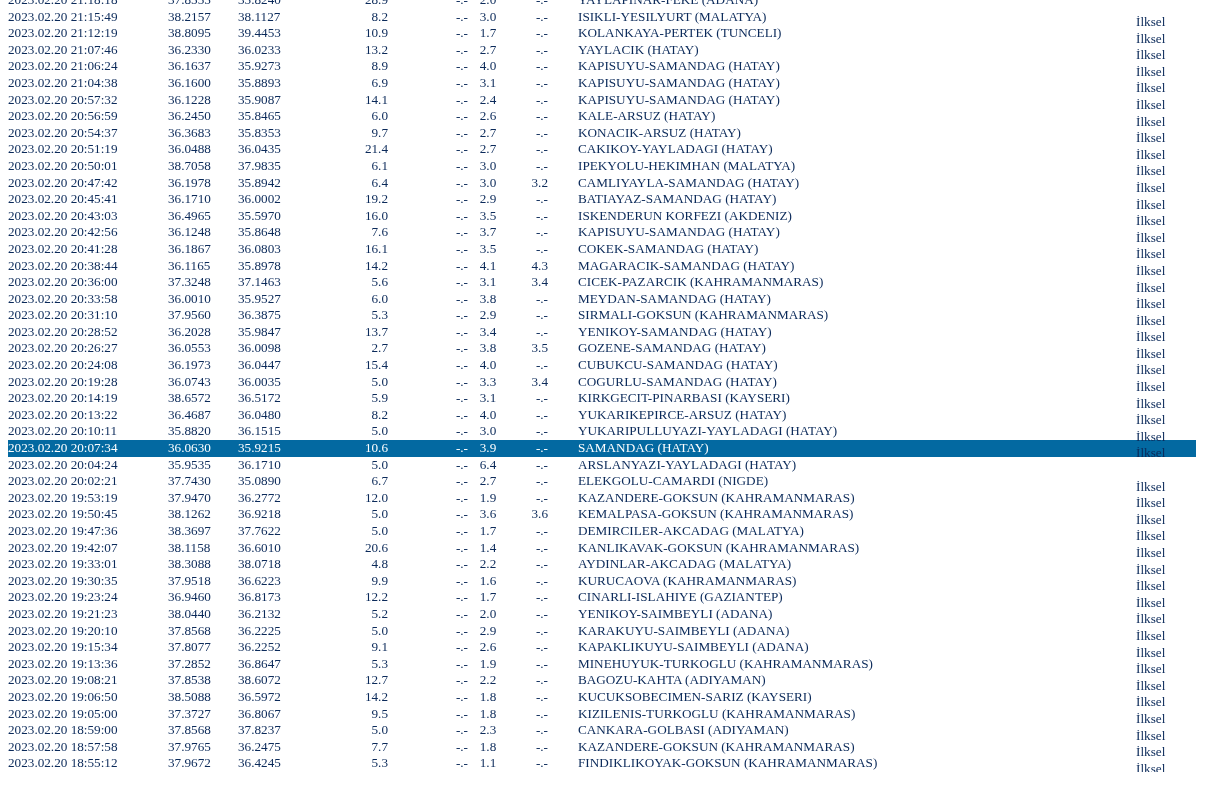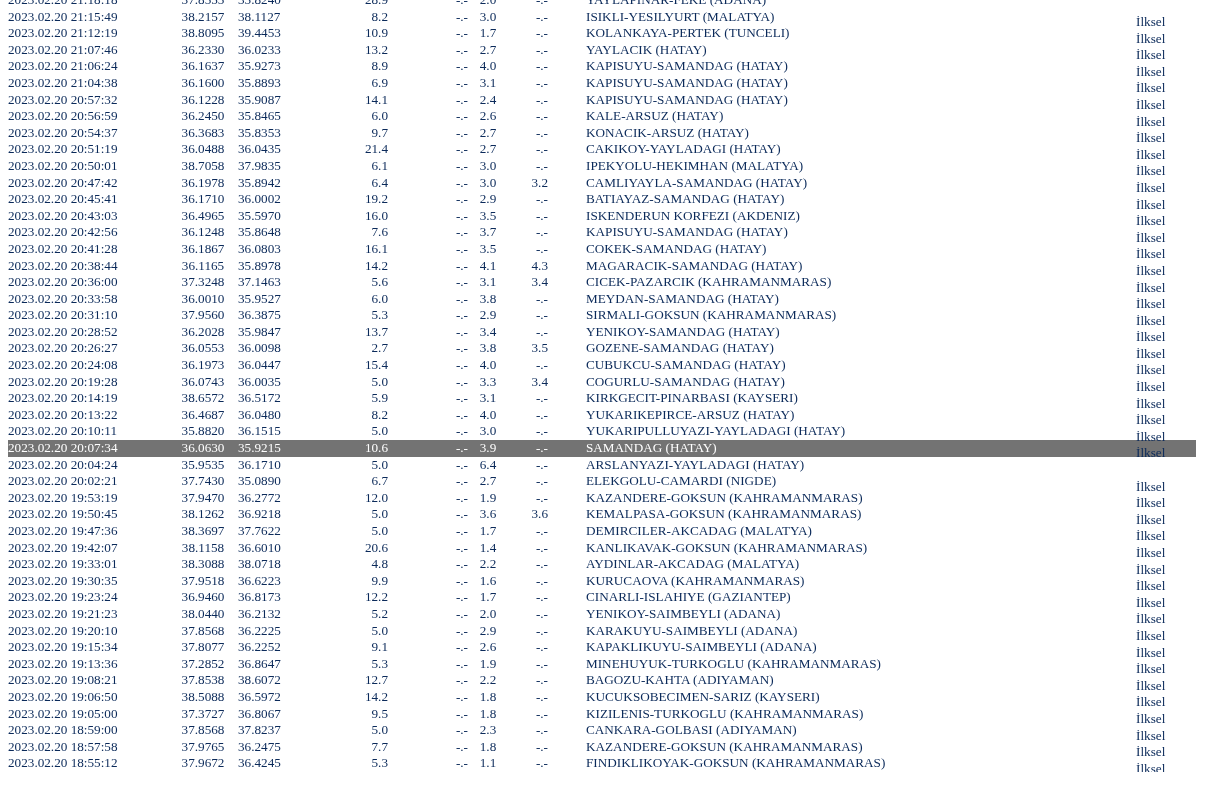--- a/index.html
+++ b/index.html
@@ -17,35 +17,35 @@
     padding: 2px 20px 0 8px;
     white-space: pre;
     font-family: Liberation Serif, serif;
   }
   .row {
     display: flex;
     height: 16.6px;
     align-items: center;
   }
   .row.highlight {
-    background: #737373;
+    background: #0369a1;
     color: #ffffff;
   }
   .row.first-partial {
     margin-top: -10px; 
   }
   .c-date   { width: 160px; }
-  .c-lat    { width: 70px;  text-align: center; }
+  .c-lat    { width: 70px;  text-align: left; }
   .c-lon    { width: 75px;  text-align: left; }
   .c-depth  { width: 75px;  text-align: right; }
   .c-gap    { width: 50px; }
   .c-m1     { width: 30px;  text-align: right; }
   .c-m2     { width: 40px;  text-align: center; }
   .c-m3     { width: 40px;  text-align: right; }
   .c-sep    { width: 30px; }
-  .c-place  { flex: 1 1 auto; margin-left: 8px; }
+  .c-place  { flex: 1 1 auto; }
   .c-src    { width: 60px;  text-align: left; margin-top: 44px; }
   .cell { display:inline-block; }
 </style>
 </head>
 <body>
 
 <div class="listing" id="listing"><div class="row first-partial"><span class="cell c-date">2023.02.20 21:18:18</span><span class="cell c-lat">37.8555</span><span class="cell c-lon">35.8240</span><span class="cell c-depth">28.9</span><span class="cell c-gap"></span><span class="cell c-m1">-.-</span><span class="cell c-m2">2.0</span><span class="cell c-m3">-.-</span><span class="cell c-sep"></span><span class="cell c-place">YAYLAPINAR-FEKE (ADANA)</span><span class="cell c-src">İlksel</span></div><div class="row"><span class="cell c-date">2023.02.20 21:15:49</span><span class="cell c-lat">38.2157</span><span class="cell c-lon">38.1127</span><span class="cell c-depth">8.2</span><span class="cell c-gap"></span><span class="cell c-m1">-.-</span><span class="cell c-m2">3.0</span><span class="cell c-m3">-.-</span><span class="cell c-sep"></span><span class="cell c-place">ISIKLI-YESILYURT (MALATYA)</span><span class="cell c-src">İlksel</span></div><div class="row"><span class="cell c-date">2023.02.20 21:12:19</span><span class="cell c-lat">38.8095</span><span class="cell c-lon">39.4453</span><span class="cell c-depth">10.9</span><span class="cell c-gap"></span><span class="cell c-m1">-.-</span><span class="cell c-m2">1.7</span><span class="cell c-m3">-.-</span><span class="cell c-sep"></span><span class="cell c-place">KOLANKAYA-PERTEK (TUNCELI)</span><span class="cell c-src">İlksel</span></div><div class="row"><span class="cell c-date">2023.02.20 21:07:46</span><span class="cell c-lat">36.2330</span><span class="cell c-lon">36.0233</span><span class="cell c-depth">13.2</span><span class="cell c-gap"></span><span class="cell c-m1">-.-</span><span class="cell c-m2">2.7</span><span class="cell c-m3">-.-</span><span class="cell c-sep"></span><span class="cell c-place">YAYLACIK (HATAY)</span><span class="cell c-src">İlksel</span></div><div class="row"><span class="cell c-date">2023.02.20 21:06:24</span><span class="cell c-lat">36.1637</span><span class="cell c-lon">35.9273</span><span class="cell c-depth">8.9</span><span class="cell c-gap"></span><span class="cell c-m1">-.-</span><span class="cell c-m2">4.0</span><span class="cell c-m3">-.-</span><span class="cell c-sep"></span><span class="cell c-place">KAPISUYU-SAMANDAG (HATAY)</span><span class="cell c-src">İlksel</span></div><div class="row"><span class="cell c-date">2023.02.20 21:04:38</span><span class="cell c-lat">36.1600</span><span class="cell c-lon">35.8893</span><span class="cell c-depth">6.9</span><span class="cell c-gap"></span><span class="cell c-m1">-.-</span><span class="cell c-m2">3.1</span><span class="cell c-m3">-.-</span><span class="cell c-sep"></span><span class="cell c-place">KAPISUYU-SAMANDAG (HATAY)</span><span class="cell c-src">İlksel</span></div><div class="row"><span class="cell c-date">2023.02.20 20:57:32</span><span class="cell c-lat">36.1228</span><span class="cell c-lon">35.9087</span><span class="cell c-depth">14.1</span><span class="cell c-gap"></span><span class="cell c-m1">-.-</span><span class="cell c-m2">2.4</span><span class="cell c-m3">-.-</span><span class="cell c-sep"></span><span class="cell c-place">KAPISUYU-SAMANDAG (HATAY)</span><span class="cell c-src">İlksel</span></div><div class="row"><span class="cell c-date">2023.02.20 20:56:59</span><span class="cell c-lat">36.2450</span><span class="cell c-lon">35.8465</span><span class="cell c-depth">6.0</span><span class="cell c-gap"></span><span class="cell c-m1">-.-</span><span class="cell c-m2">2.6</span><span class="cell c-m3">-.-</span><span class="cell c-sep"></span><span class="cell c-place">KALE-ARSUZ (HATAY)</span><span class="cell c-src">İlksel</span></div><div class="row"><span class="cell c-date">2023.02.20 20:54:37</span><span class="cell c-lat">36.3683</span><span class="cell c-lon">35.8353</span><span class="cell c-depth">9.7</span><span class="cell c-gap"></span><span class="cell c-m1">-.-</span><span class="cell c-m2">2.7</span><span class="cell c-m3">-.-</span><span class="cell c-sep"></span><span class="cell c-place">KONACIK-ARSUZ (HATAY)</span><span class="cell c-src">İlksel</span></div><div class="row"><span class="cell c-date">2023.02.20 20:51:19</span><span class="cell c-lat">36.0488</span><span class="cell c-lon">36.0435</span><span class="cell c-depth">21.4</span><span class="cell c-gap"></span><span class="cell c-m1">-.-</span><span class="cell c-m2">2.7</span><span class="cell c-m3">-.-</span><span class="cell c-sep"></span><span class="cell c-place">CAKIKOY-YAYLADAGI (HATAY)</span><span class="cell c-src">İlksel</span></div><div class="row"><span class="cell c-date">2023.02.20 20:50:01</span><span class="cell c-lat">38.7058</span><span class="cell c-lon">37.9835</span><span class="cell c-depth">6.1</span><span class="cell c-gap"></span><span class="cell c-m1">-.-</span><span class="cell c-m2">3.0</span><span class="cell c-m3">-.-</span><span class="cell c-sep"></span><span class="cell c-place">IPEKYOLU-HEKIMHAN (MALATYA)</span><span class="cell c-src">İlksel</span></div><div class="row"><span class="cell c-date">2023.02.20 20:47:42</span><span class="cell c-lat">36.1978</span><span class="cell c-lon">35.8942</span><span class="cell c-depth">6.4</span><span class="cell c-gap"></span><span class="cell c-m1">-.-</span><span class="cell c-m2">3.0</span><span class="cell c-m3">3.2</span><span class="cell c-sep"></span><span class="cell c-place">CAMLIYAYLA-SAMANDAG (HATAY)</span><span class="cell c-src">İlksel</span></div><div class="row"><span class="cell c-date">2023.02.20 20:45:41</span><span class="cell c-lat">36.1710</span><span class="cell c-lon">36.0002</span><span class="cell c-depth">19.2</span><span class="cell c-gap"></span><span class="cell c-m1">-.-</span><span class="cell c-m2">2.9</span><span class="cell c-m3">-.-</span><span class="cell c-sep"></span><span class="cell c-place">BATIAYAZ-SAMANDAG (HATAY)</span><span class="cell c-src">İlksel</span></div><div class="row"><span class="cell c-date">2023.02.20 20:43:03</span><span class="cell c-lat">36.4965</span><span class="cell c-lon">35.5970</span><span class="cell c-depth">16.0</span><span class="cell c-gap"></span><span class="cell c-m1">-.-</span><span class="cell c-m2">3.5</span><span class="cell c-m3">-.-</span><span class="cell c-sep"></span><span class="cell c-place">ISKENDERUN KORFEZI (AKDENIZ)</span><span class="cell c-src">İlksel</span></div><div class="row"><span class="cell c-date">2023.02.20 20:42:56</span><span class="cell c-lat">36.1248</span><span class="cell c-lon">35.8648</span><span class="cell c-depth">7.6</span><span class="cell c-gap"></span><span class="cell c-m1">-.-</span><span class="cell c-m2">3.7</span><span class="cell c-m3">-.-</span><span class="cell c-sep"></span><span class="cell c-place">KAPISUYU-SAMANDAG (HATAY)</span><span class="cell c-src">İlksel</span></div><div class="row"><span class="cell c-date">2023.02.20 20:41:28</span><span class="cell c-lat">36.1867</span><span class="cell c-lon">36.0803</span><span class="cell c-depth">16.1</span><span class="cell c-gap"></span><span class="cell c-m1">-.-</span><span class="cell c-m2">3.5</span><span class="cell c-m3">-.-</span><span class="cell c-sep"></span><span class="cell c-place">COKEK-SAMANDAG (HATAY)</span><span class="cell c-src">İlksel</span></div><div class="row"><span class="cell c-date">2023.02.20 20:38:44</span><span class="cell c-lat">36.1165</span><span class="cell c-lon">35.8978</span><span class="cell c-depth">14.2</span><span class="cell c-gap"></span><span class="cell c-m1">-.-</span><span class="cell c-m2">4.1</span><span class="cell c-m3">4.3</span><span class="cell c-sep"></span><span class="cell c-place">MAGARACIK-SAMANDAG (HATAY)</span><span class="cell c-src">İlksel</span></div><div class="row"><span class="cell c-date">2023.02.20 20:36:00</span><span class="cell c-lat">37.3248</span><span class="cell c-lon">37.1463</span><span class="cell c-depth">5.6</span><span class="cell c-gap"></span><span class="cell c-m1">-.-</span><span class="cell c-m2">3.1</span><span class="cell c-m3">3.4</span><span class="cell c-sep"></span><span class="cell c-place">CICEK-PAZARCIK (KAHRAMANMARAS)</span><span class="cell c-src">İlksel</span></div><div class="row"><span class="cell c-date">2023.02.20 20:33:58</span><span class="cell c-lat">36.0010</span><span class="cell c-lon">35.9527</span><span class="cell c-depth">6.0</span><span class="cell c-gap"></span><span class="cell c-m1">-.-</span><span class="cell c-m2">3.8</span><span class="cell c-m3">-.-</span><span class="cell c-sep"></span><span class="cell c-place">MEYDAN-SAMANDAG (HATAY)</span><span class="cell c-src">İlksel</span></div><div class="row"><span class="cell c-date">2023.02.20 20:31:10</span><span class="cell c-lat">37.9560</span><span class="cell c-lon">36.3875</span><span class="cell c-depth">5.3</span><span class="cell c-gap"></span><span class="cell c-m1">-.-</span><span class="cell c-m2">2.9</span><span class="cell c-m3">-.-</span><span class="cell c-sep"></span><span class="cell c-place">SIRMALI-GOKSUN (KAHRAMANMARAS)</span><span class="cell c-src">İlksel</span></div><div class="row"><span class="cell c-date">2023.02.20 20:28:52</span><span class="cell c-lat">36.2028</span><span class="cell c-lon">35.9847</span><span class="cell c-depth">13.7</span><span class="cell c-gap"></span><span class="cell c-m1">-.-</span><span class="cell c-m2">3.4</span><span class="cell c-m3">-.-</span><span class="cell c-sep"></span><span class="cell c-place">YENIKOY-SAMANDAG (HATAY)</span><span class="cell c-src">İlksel</span></div><div class="row"><span class="cell c-date">2023.02.20 20:26:27</span><span class="cell c-lat">36.0553</span><span class="cell c-lon">36.0098</span><span class="cell c-depth">2.7</span><span class="cell c-gap"></span><span class="cell c-m1">-.-</span><span class="cell c-m2">3.8</span><span class="cell c-m3">3.5</span><span class="cell c-sep"></span><span class="cell c-place">GOZENE-SAMANDAG (HATAY)</span><span class="cell c-src">İlksel</span></div><div class="row"><span class="cell c-date">2023.02.20 20:24:08</span><span class="cell c-lat">36.1973</span><span class="cell c-lon">36.0447</span><span class="cell c-depth">15.4</span><span class="cell c-gap"></span><span class="cell c-m1">-.-</span><span class="cell c-m2">4.0</span><span class="cell c-m3">-.-</span><span class="cell c-sep"></span><span class="cell c-place">CUBUKCU-SAMANDAG (HATAY)</span><span class="cell c-src">İlksel</span></div><div class="row"><span class="cell c-date">2023.02.20 20:19:28</span><span class="cell c-lat">36.0743</span><span class="cell c-lon">36.0035</span><span class="cell c-depth">5.0</span><span class="cell c-gap"></span><span class="cell c-m1">-.-</span><span class="cell c-m2">3.3</span><span class="cell c-m3">3.4</span><span class="cell c-sep"></span><span class="cell c-place">COGURLU-SAMANDAG (HATAY)</span><span class="cell c-src">İlksel</span></div><div class="row"><span class="cell c-date">2023.02.20 20:14:19</span><span class="cell c-lat">38.6572</span><span class="cell c-lon">36.5172</span><span class="cell c-depth">5.9</span><span class="cell c-gap"></span><span class="cell c-m1">-.-</span><span class="cell c-m2">3.1</span><span class="cell c-m3">-.-</span><span class="cell c-sep"></span><span class="cell c-place">KIRKGECIT-PINARBASI (KAYSERI)</span><span class="cell c-src">İlksel</span></div><div class="row"><span class="cell c-date">2023.02.20 20:13:22</span><span class="cell c-lat">36.4687</span><span class="cell c-lon">36.0480</span><span class="cell c-depth">8.2</span><span class="cell c-gap"></span><span class="cell c-m1">-.-</span><span class="cell c-m2">4.0</span><span class="cell c-m3">-.-</span><span class="cell c-sep"></span><span class="cell c-place">YUKARIKEPIRCE-ARSUZ (HATAY)</span><span class="cell c-src">İlksel</span></div><div class="row"><span class="cell c-date">2023.02.20 20:10:11</span><span class="cell c-lat">35.8820</span><span class="cell c-lon">36.1515</span><span class="cell c-depth">5.0</span><span class="cell c-gap"></span><span class="cell c-m1">-.-</span><span class="cell c-m2">3.0</span><span class="cell c-m3">-.-</span><span class="cell c-sep"></span><span class="cell c-place">YUKARIPULLUYAZI-YAYLADAGI (HATAY)</span><span class="cell c-src">İlksel</span></div><div class="row highlight"><span class="cell c-date">2023.02.20 20:07:34</span><span class="cell c-lat">36.0630</span><span class="cell c-lon">35.9215</span><span class="cell c-depth">10.6</span><span class="cell c-gap"></span><span class="cell c-m1">-.-</span><span class="cell c-m2">3.9</span><span class="cell c-m3">-.-</span><span class="cell c-sep"></span><span class="cell c-place">SAMANDAG (HATAY)</span><span class="cell c-src">İlksel</span></div><div class="row"><span class="cell c-date">2023.02.20 20:04:24</span><span class="cell c-lat">35.9535</span><span class="cell c-lon">36.1710</span><span class="cell c-depth">5.0</span><span class="cell c-gap"></span><span class="cell c-m1">-.-</span><span class="cell c-m2">6.4</span><span class="cell c-m3">-.-</span><span class="cell c-sep"></span><span class="cell c-place">ARSLANYAZI-YAYLADAGI (HATAY)</span><span class="cell c-src">İlksel</span></div><div class="row"><span class="cell c-date">2023.02.20 20:02:21</span><span class="cell c-lat">37.7430</span><span class="cell c-lon">35.0890</span><span class="cell c-depth">6.7</span><span class="cell c-gap"></span><span class="cell c-m1">-.-</span><span class="cell c-m2">2.7</span><span class="cell c-m3">-.-</span><span class="cell c-sep"></span><span class="cell c-place">ELEKGOLU-CAMARDI (NIGDE)</span><span class="cell c-src">İlksel</span></div><div class="row"><span class="cell c-date">2023.02.20 19:53:19</span><span class="cell c-lat">37.9470</span><span class="cell c-lon">36.2772</span><span class="cell c-depth">12.0</span><span class="cell c-gap"></span><span class="cell c-m1">-.-</span><span class="cell c-m2">1.9</span><span class="cell c-m3">-.-</span><span class="cell c-sep"></span><span class="cell c-place">KAZANDERE-GOKSUN (KAHRAMANMARAS)</span><span class="cell c-src">İlksel</span></div><div class="row"><span class="cell c-date">2023.02.20 19:50:45</span><span class="cell c-lat">38.1262</span><span class="cell c-lon">36.9218</span><span class="cell c-depth">5.0</span><span class="cell c-gap"></span><span class="cell c-m1">-.-</span><span class="cell c-m2">3.6</span><span class="cell c-m3">3.6</span><span class="cell c-sep"></span><span class="cell c-place">KEMALPASA-GOKSUN (KAHRAMANMARAS)</span><span class="cell c-src">İlksel</span></div><div class="row"><span class="cell c-date">2023.02.20 19:47:36</span><span class="cell c-lat">38.3697</span><span class="cell c-lon">37.7622</span><span class="cell c-depth">5.0</span><span class="cell c-gap"></span><span class="cell c-m1">-.-</span><span class="cell c-m2">1.7</span><span class="cell c-m3">-.-</span><span class="cell c-sep"></span><span class="cell c-place">DEMIRCILER-AKCADAG (MALATYA)</span><span class="cell c-src">İlksel</span></div><div class="row"><span class="cell c-date">2023.02.20 19:42:07</span><span class="cell c-lat">38.1158</span><span class="cell c-lon">36.6010</span><span class="cell c-depth">20.6</span><span class="cell c-gap"></span><span class="cell c-m1">-.-</span><span class="cell c-m2">1.4</span><span class="cell c-m3">-.-</span><span class="cell c-sep"></span><span class="cell c-place">KANLIKAVAK-GOKSUN (KAHRAMANMARAS)</span><span class="cell c-src">İlksel</span></div><div class="row"><span class="cell c-date">2023.02.20 19:33:01</span><span class="cell c-lat">38.3088</span><span class="cell c-lon">38.0718</span><span class="cell c-depth">4.8</span><span class="cell c-gap"></span><span class="cell c-m1">-.-</span><span class="cell c-m2">2.2</span><span class="cell c-m3">-.-</span><span class="cell c-sep"></span><span class="cell c-place">AYDINLAR-AKCADAG (MALATYA)</span><span class="cell c-src">İlksel</span></div><div class="row"><span class="cell c-date">2023.02.20 19:30:35</span><span class="cell c-lat">37.9518</span><span class="cell c-lon">36.6223</span><span class="cell c-depth">9.9</span><span class="cell c-gap"></span><span class="cell c-m1">-.-</span><span class="cell c-m2">1.6</span><span class="cell c-m3">-.-</span><span class="cell c-sep"></span><span class="cell c-place">KURUCAOVA (KAHRAMANMARAS)</span><span class="cell c-src">İlksel</span></div><div class="row"><span class="cell c-date">2023.02.20 19:23:24</span><span class="cell c-lat">36.9460</span><span class="cell c-lon">36.8173</span><span class="cell c-depth">12.2</span><span class="cell c-gap"></span><span class="cell c-m1">-.-</span><span class="cell c-m2">1.7</span><span class="cell c-m3">-.-</span><span class="cell c-sep"></span><span class="cell c-place">CINARLI-ISLAHIYE (GAZIANTEP)</span><span class="cell c-src">İlksel</span></div><div class="row"><span class="cell c-date">2023.02.20 19:21:23</span><span class="cell c-lat">38.0440</span><span class="cell c-lon">36.2132</span><span class="cell c-depth">5.2</span><span class="cell c-gap"></span><span class="cell c-m1">-.-</span><span class="cell c-m2">2.0</span><span class="cell c-m3">-.-</span><span class="cell c-sep"></span><span class="cell c-place">YENIKOY-SAIMBEYLI (ADANA)</span><span class="cell c-src">İlksel</span></div><div class="row"><span class="cell c-date">2023.02.20 19:20:10</span><span class="cell c-lat">37.8568</span><span class="cell c-lon">36.2225</span><span class="cell c-depth">5.0</span><span class="cell c-gap"></span><span class="cell c-m1">-.-</span><span class="cell c-m2">2.9</span><span class="cell c-m3">-.-</span><span class="cell c-sep"></span><span class="cell c-place">KARAKUYU-SAIMBEYLI (ADANA)</span><span class="cell c-src">İlksel</span></div><div class="row"><span class="cell c-date">2023.02.20 19:15:34</span><span class="cell c-lat">37.8077</span><span class="cell c-lon">36.2252</span><span class="cell c-depth">9.1</span><span class="cell c-gap"></span><span class="cell c-m1">-.-</span><span class="cell c-m2">2.6</span><span class="cell c-m3">-.-</span><span class="cell c-sep"></span><span class="cell c-place">KAPAKLIKUYU-SAIMBEYLI (ADANA)</span><span class="cell c-src">İlksel</span></div><div class="row"><span class="cell c-date">2023.02.20 19:13:36</span><span class="cell c-lat">37.2852</span><span class="cell c-lon">36.8647</span><span class="cell c-depth">5.3</span><span class="cell c-gap"></span><span class="cell c-m1">-.-</span><span class="cell c-m2">1.9</span><span class="cell c-m3">-.-</span><span class="cell c-sep"></span><span class="cell c-place">MINEHUYUK-TURKOGLU (KAHRAMANMARAS)</span><span class="cell c-src">İlksel</span></div><div class="row"><span class="cell c-date">2023.02.20 19:08:21</span><span class="cell c-lat">37.8538</span><span class="cell c-lon">38.6072</span><span class="cell c-depth">12.7</span><span class="cell c-gap"></span><span class="cell c-m1">-.-</span><span class="cell c-m2">2.2</span><span class="cell c-m3">-.-</span><span class="cell c-sep"></span><span class="cell c-place">BAGOZU-KAHTA (ADIYAMAN)</span><span class="cell c-src">İlksel</span></div><div class="row"><span class="cell c-date">2023.02.20 19:06:50</span><span class="cell c-lat">38.5088</span><span class="cell c-lon">36.5972</span><span class="cell c-depth">14.2</span><span class="cell c-gap"></span><span class="cell c-m1">-.-</span><span class="cell c-m2">1.8</span><span class="cell c-m3">-.-</span><span class="cell c-sep"></span><span class="cell c-place">KUCUKSOBECIMEN-SARIZ (KAYSERI)</span><span class="cell c-src">İlksel</span></div><div class="row"><span class="cell c-date">2023.02.20 19:05:00</span><span class="cell c-lat">37.3727</span><span class="cell c-lon">36.8067</span><span class="cell c-depth">9.5</span><span class="cell c-gap"></span><span class="cell c-m1">-.-</span><span class="cell c-m2">1.8</span><span class="cell c-m3">-.-</span><span class="cell c-sep"></span><span class="cell c-place">KIZILENIS-TURKOGLU (KAHRAMANMARAS)</span><span class="cell c-src">İlksel</span></div><div class="row"><span class="cell c-date">2023.02.20 18:59:00</span><span class="cell c-lat">37.8568</span><span class="cell c-lon">37.8237</span><span class="cell c-depth">5.0</span><span class="cell c-gap"></span><span class="cell c-m1">-.-</span><span class="cell c-m2">2.3</span><span class="cell c-m3">-.-</span><span class="cell c-sep"></span><span class="cell c-place">CANKARA-GOLBASI (ADIYAMAN)</span><span class="cell c-src">İlksel</span></div><div class="row"><span class="cell c-date">2023.02.20 18:57:58</span><span class="cell c-lat">37.9765</span><span class="cell c-lon">36.2475</span><span class="cell c-depth">7.7</span><span class="cell c-gap"></span><span class="cell c-m1">-.-</span><span class="cell c-m2">1.8</span><span class="cell c-m3">-.-</span><span class="cell c-sep"></span><span class="cell c-place">KAZANDERE-GOKSUN (KAHRAMANMARAS)</span><span class="cell c-src">İlksel</span></div><div class="row"><span class="cell c-date">2023.02.20 18:55:12</span><span class="cell c-lat">37.9672</span><span class="cell c-lon">36.4245</span><span class="cell c-depth">5.3</span><span class="cell c-gap"></span><span class="cell c-m1">-.-</span><span class="cell c-m2">1.1</span><span class="cell c-m3">-.-</span><span class="cell c-sep"></span><span class="cell c-place">FINDIKLIKOYAK-GOKSUN (KAHRAMANMARAS)</span><span class="cell c-src">İlksel</span></div></div>
 
 </body></html>

